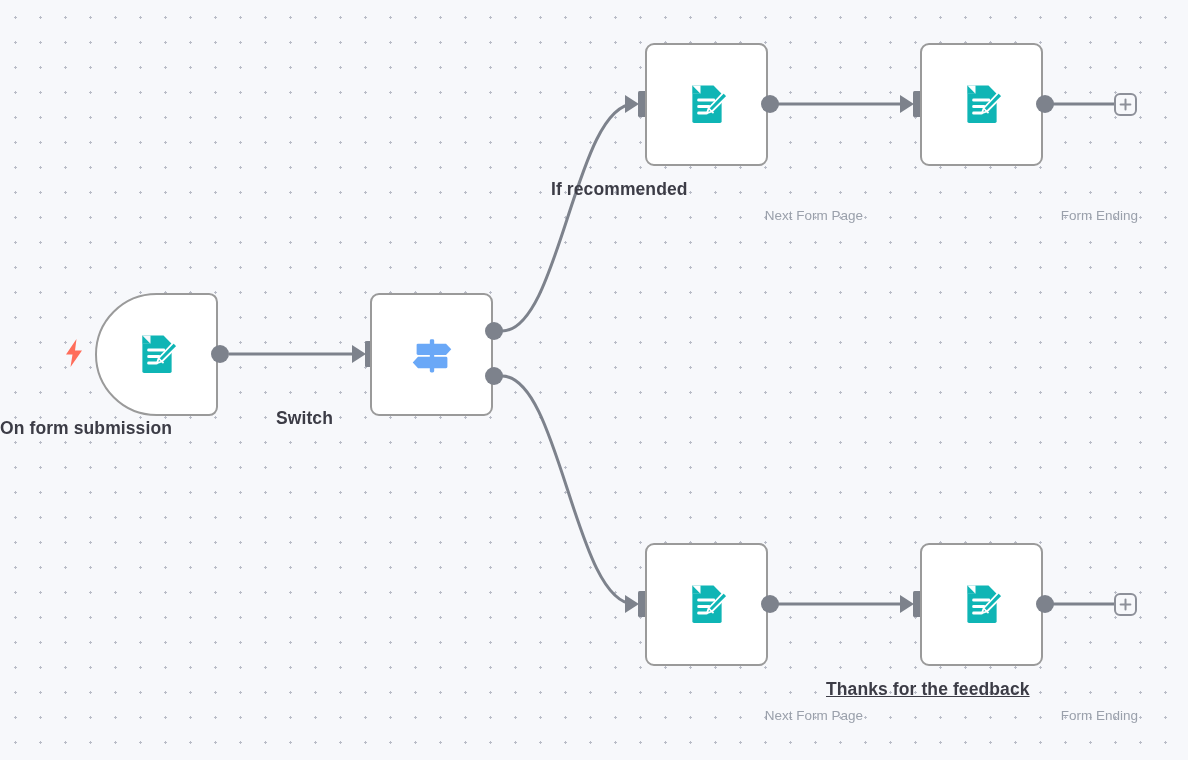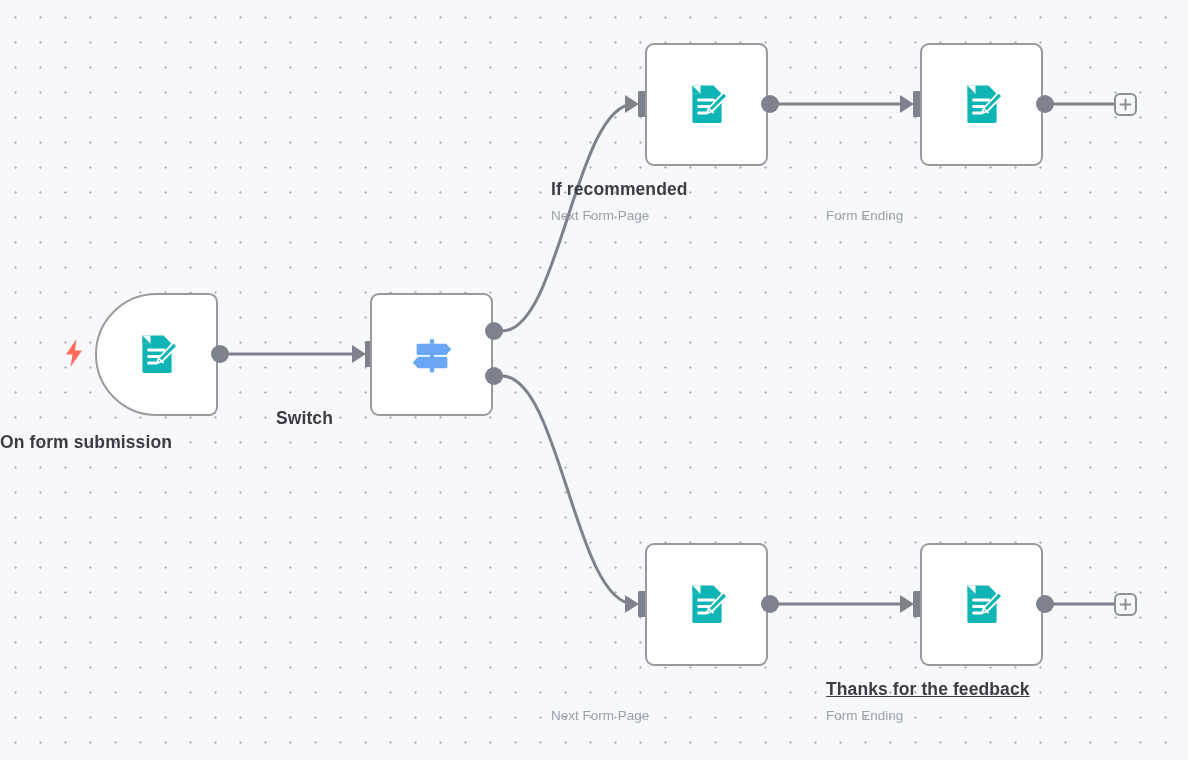--- a/index.html
+++ b/index.html
@@ -62,21 +62,21 @@
     text-align: left;
     font-size: 17.5px;
     font-weight: bold;
     color: #3c3c46;
     letter-spacing: 0.1px;
     white-space: nowrap;
     line-height: 1.15;
   }
   .node-sublabel {
     position: absolute;
-    text-align: left;
+    text-align: right;
     font-size: 13.5px;
     font-weight: normal;
     color: #9aa0ab;
     white-space: nowrap;
     line-height: 1.15;
   }
 
   
   .out-dot {
     position: absolute;
@@ -164,21 +164,21 @@
       <rect x="20" y="24" width="22" height="3.6" rx="1.6" fill="#ffffff"></rect>
       <rect x="20" y="32" width="16" height="3.6" rx="1.6" fill="#ffffff"></rect>
       <rect x="20" y="40" width="13" height="3.6" rx="1.6" fill="#ffffff"></rect>
       <g>
         <path d="M52.5 16.5 L57 21 L38 40 L32 42 L34 36 Z" fill="#0fb5b5" stroke="#ffffff" stroke-width="2.2" stroke-linejoin="round"></path>
         <path d="M34 36 L40 42" stroke="#ffffff" stroke-width="2"></path>
       </g>
     </svg>
   </div>
   <div class="out-dot" style="left:211px; top:345px;"></div>
-  <div class="node-label" style="left:0px; top:432px; width:312px;">On form submission</div>
+  <div class="node-label" style="left:0px; top:418px; width:312px;">On form submission</div>
 
   <div class="node" style="left:370px; top:293px; width:123px; height:123px;">
     <svg class="switch-icon" viewBox="0 0 64 64">
       <rect x="29.5" y="14" width="5" height="38" rx="1.6" fill="#6aa8f7"></rect>
       <path d="M16 19 H48 L54 25.5 L48 32 H16 A1.6 1.6 0 0 1 14.4 30.4 V20.6 A1.6 1.6 0 0 1 16 19 Z" fill="#6aa8f7"></path>
       <path d="M48 34 H16 L10 40.5 L16 47 H48 A1.6 1.6 0 0 0 49.6 45.4 V35.6 A1.6 1.6 0 0 0 48 34 Z" fill="#6aa8f7"></path>
     </svg>
   </div>
   <div class="out-dot" style="left:485px; top:322px;"></div>
   <div class="out-dot" style="left:485px; top:367px;"></div>

